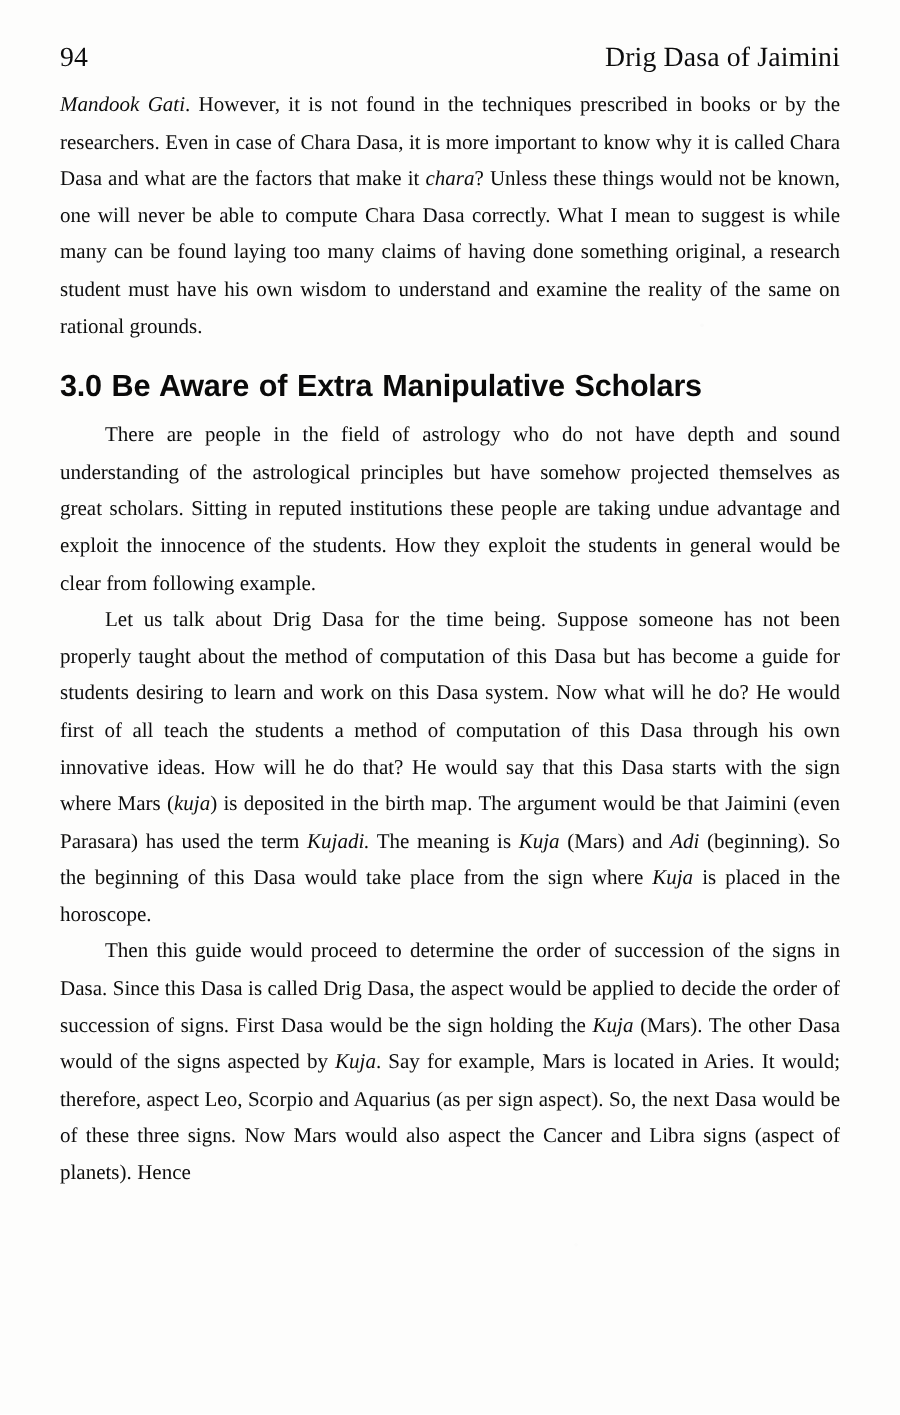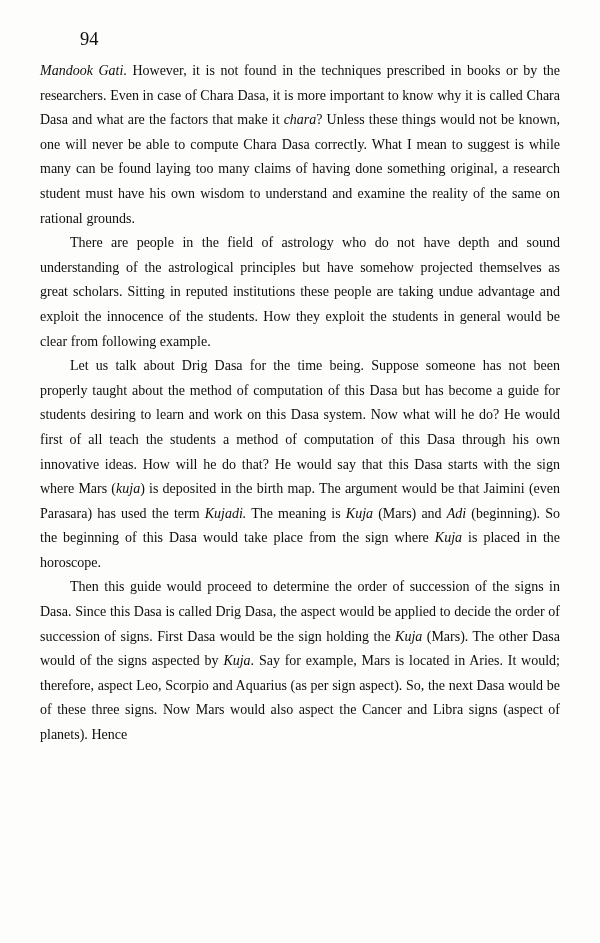--- a/index.html
+++ b/index.html
@@ -48,21 +48,20 @@
 
   
   .runhead {
     display: flex;
     align-items: flex-start;
     justify-content: space-between;
     font-size: 18.5px;
     line-height: 22px;
     letter-spacing: 0.1px;
     margin-bottom: 9px;
-    margin-left: 40px;
   }
   .runhead .folio {
     font-size: 18.5px;
   }
   .runhead .title {
     font-size: 18.5px;
     white-space: nowrap;
   }
 
   
@@ -96,26 +95,28 @@
   }
 </style>
 </head>
 <body>
 
 <div class="page">
   <div class="content">
 
     <div class="runhead">
       <span class="folio">94</span>
+      <span class="title">Drig Dasa of Jaimini</span>
     </div>
 
     <div id="pre-heading-slot">
         <p class="body"><span class="it">Mandook Gati</span><span>. However, it is not found in the techniques prescribed in books or by the researchers. Even in case of Chara Dasa, it is more important to know why it is called Chara Dasa and what are the factors that make it </span><span class="it">chara</span><span>? Unless these things would not be known, one will never be able to compute Chara Dasa correctly. What I mean to suggest is while many can be found laying too many claims of having done something original, a research student must have his own wisdom to understand and examine the reality of the same on rational grounds.</span></p>
       </div>
 
+    <h2 class="section">3.0 Be Aware of Extra Manipulative Scholars</h2>
 
     <div id="post-heading-slot">
         <p class="body indent"><span>There are people in the field of astrology who do not have depth and sound understanding of the astrological principles but have somehow projected themselves as great scholars. Sitting in reputed institutions these people are taking undue advantage and exploit the innocence of the students. How they exploit the students in general would be clear from following example.</span></p>
         <p class="body indent"><span>Let us talk about Drig Dasa for the time being. Suppose someone has not been properly taught about the method of computation of this Dasa but has become a guide for students desiring to learn and work on this Dasa system. Now what will he do? He would first of all teach the students a method of computation of this Dasa through his own innovative ideas. How will he do that? He would say that this Dasa starts with the sign where Mars (</span><span class="it">kuja</span><span>) is deposited in the birth map. The argument would be that Jaimini (even Parasara) has used the term </span><span class="it">Kujadi.</span><span> The meaning is </span><span class="it">Kuja</span><span> (Mars) and </span><span class="it">Adi</span><span> (beginning). So the beginning of this Dasa would take place from the sign where </span><span class="it">Kuja</span><span> is placed in the horoscope.</span></p>
         <p class="body indent"><span>Then this guide would proceed to determine the order of succession of the signs in Dasa. Since this Dasa is called Drig Dasa, the aspect would be applied to decide the order of succession of signs. First Dasa would be the sign holding the </span><span class="it">Kuja</span><span> (Mars).  The other Dasa would of the signs aspected by </span><span class="it">Kuja</span><span>. Say for example, Mars is located in Aries. It would; therefore, aspect Leo, Scorpio and Aquarius (as per sign aspect). So, the next Dasa would be of these three signs. Now Mars would also aspect the Cancer and Libra signs (aspect of planets). Hence</span></p>
       </div>
 
   </div>
 </div>
 

